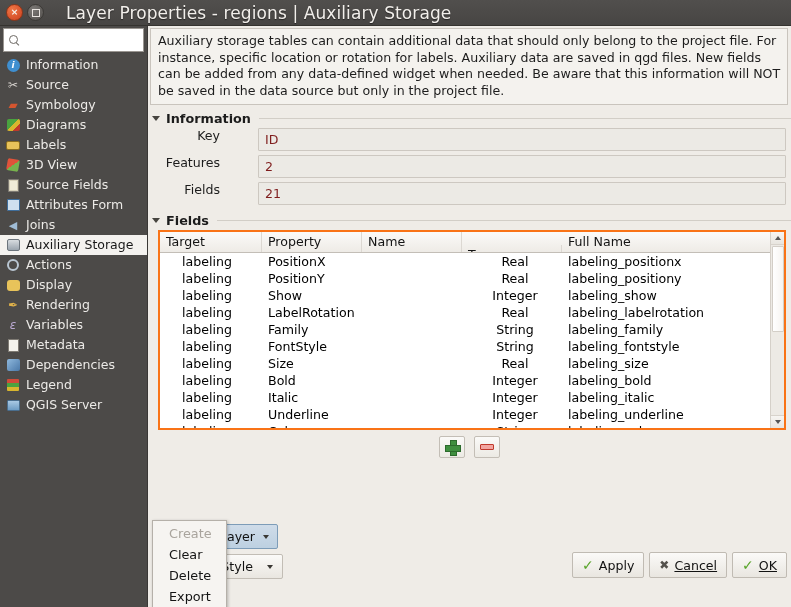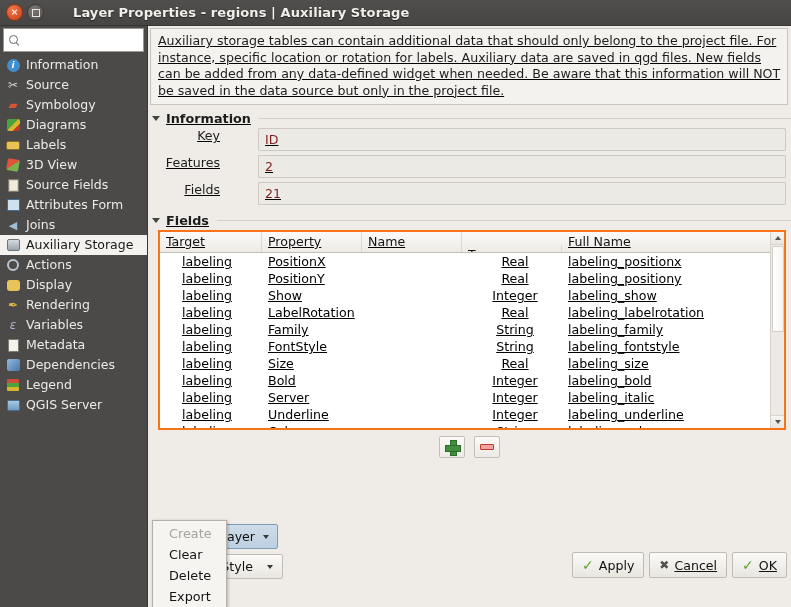--- a/index.html
+++ b/index.html
@@ -39,24 +39,24 @@
   .winbtn.max {
     background: radial-gradient(circle at 35% 30%, #7d7a77, #5d5a57 70%, #4a4745);
     border: 1px solid #3b3936;
     margin-left: 4px;
   }
   .maxsq {
     width: 8px; height: 8px;
     border: 1.5px solid #e8e4e0; background: transparent;
   }
   #window-title {
-    margin-left: 29px;
+    margin-left: 22px;
     color: #f2efeb;
-    font-size: 13px;
-    font-weight: bold;
+    font-size: 17px;
+    font-weight: normal;
     letter-spacing: 0.1px;
     white-space: nowrap;
     text-shadow: 0 1px 1px rgba(0,0,0,.5);
   }
 
   
   #sidebar {
     position: absolute; left: 0; top: 26px;
     width: 148px; height: 581px;
     background: #4c4a48;
@@ -133,21 +133,20 @@
   .ic-legend { width:12px;height:12px;background:
       linear-gradient(to bottom,#cf4b3a 0 33%, #4aa33f 33% 66%, #d8b52e 66% 100%);border-radius:1px;}
   .ic-server { width:13px;height:11px;background:linear-gradient(to bottom,#a9c9e4,#6d9cc4);border:1px solid #4a6e8e;border-radius:1px;}
   .ic-digit { width:13px;height:12px;background:linear-gradient(135deg,#8fbf62,#4d7f3a);border:1px solid #3c5e2c;border-radius:1px;}
 
   
   #main {
     position: absolute; left: 148px; top: 26px;
     width: 643px; height: 445px;
     background: #efece7;
-    text-decoration: underline;
   }
 
   #desc-box {
     margin: 2px 3px 0 2px;
     padding: 4px 6px 5px 7px;
     background: #f4f2ee;
     border: 1px solid #c9c4bd;
     color: #1d1d1d;
     font-size: 12.6px;
     line-height: 16.5px;
@@ -569,21 +568,21 @@
           </div>
           <div class="trow">
             <div class="td c0">labeling</div>
             <div class="td c1">Bold</div>
             <div class="td c2"></div>
             <div class="td c3">Integer</div>
             <div class="td c4">labeling_bold</div>
           </div>
           <div class="trow">
             <div class="td c0">labeling</div>
-            <div class="td c1">Server</div>
+            <div class="td c1">Italic</div>
             <div class="td c2"></div>
             <div class="td c3">Integer</div>
             <div class="td c4">labeling_italic</div>
           </div>
           <div class="trow">
             <div class="td c0">labeling</div>
             <div class="td c1">Underline</div>
             <div class="td c2"></div>
             <div class="td c3">Integer</div>
             <div class="td c4">labeling_underline</div>

